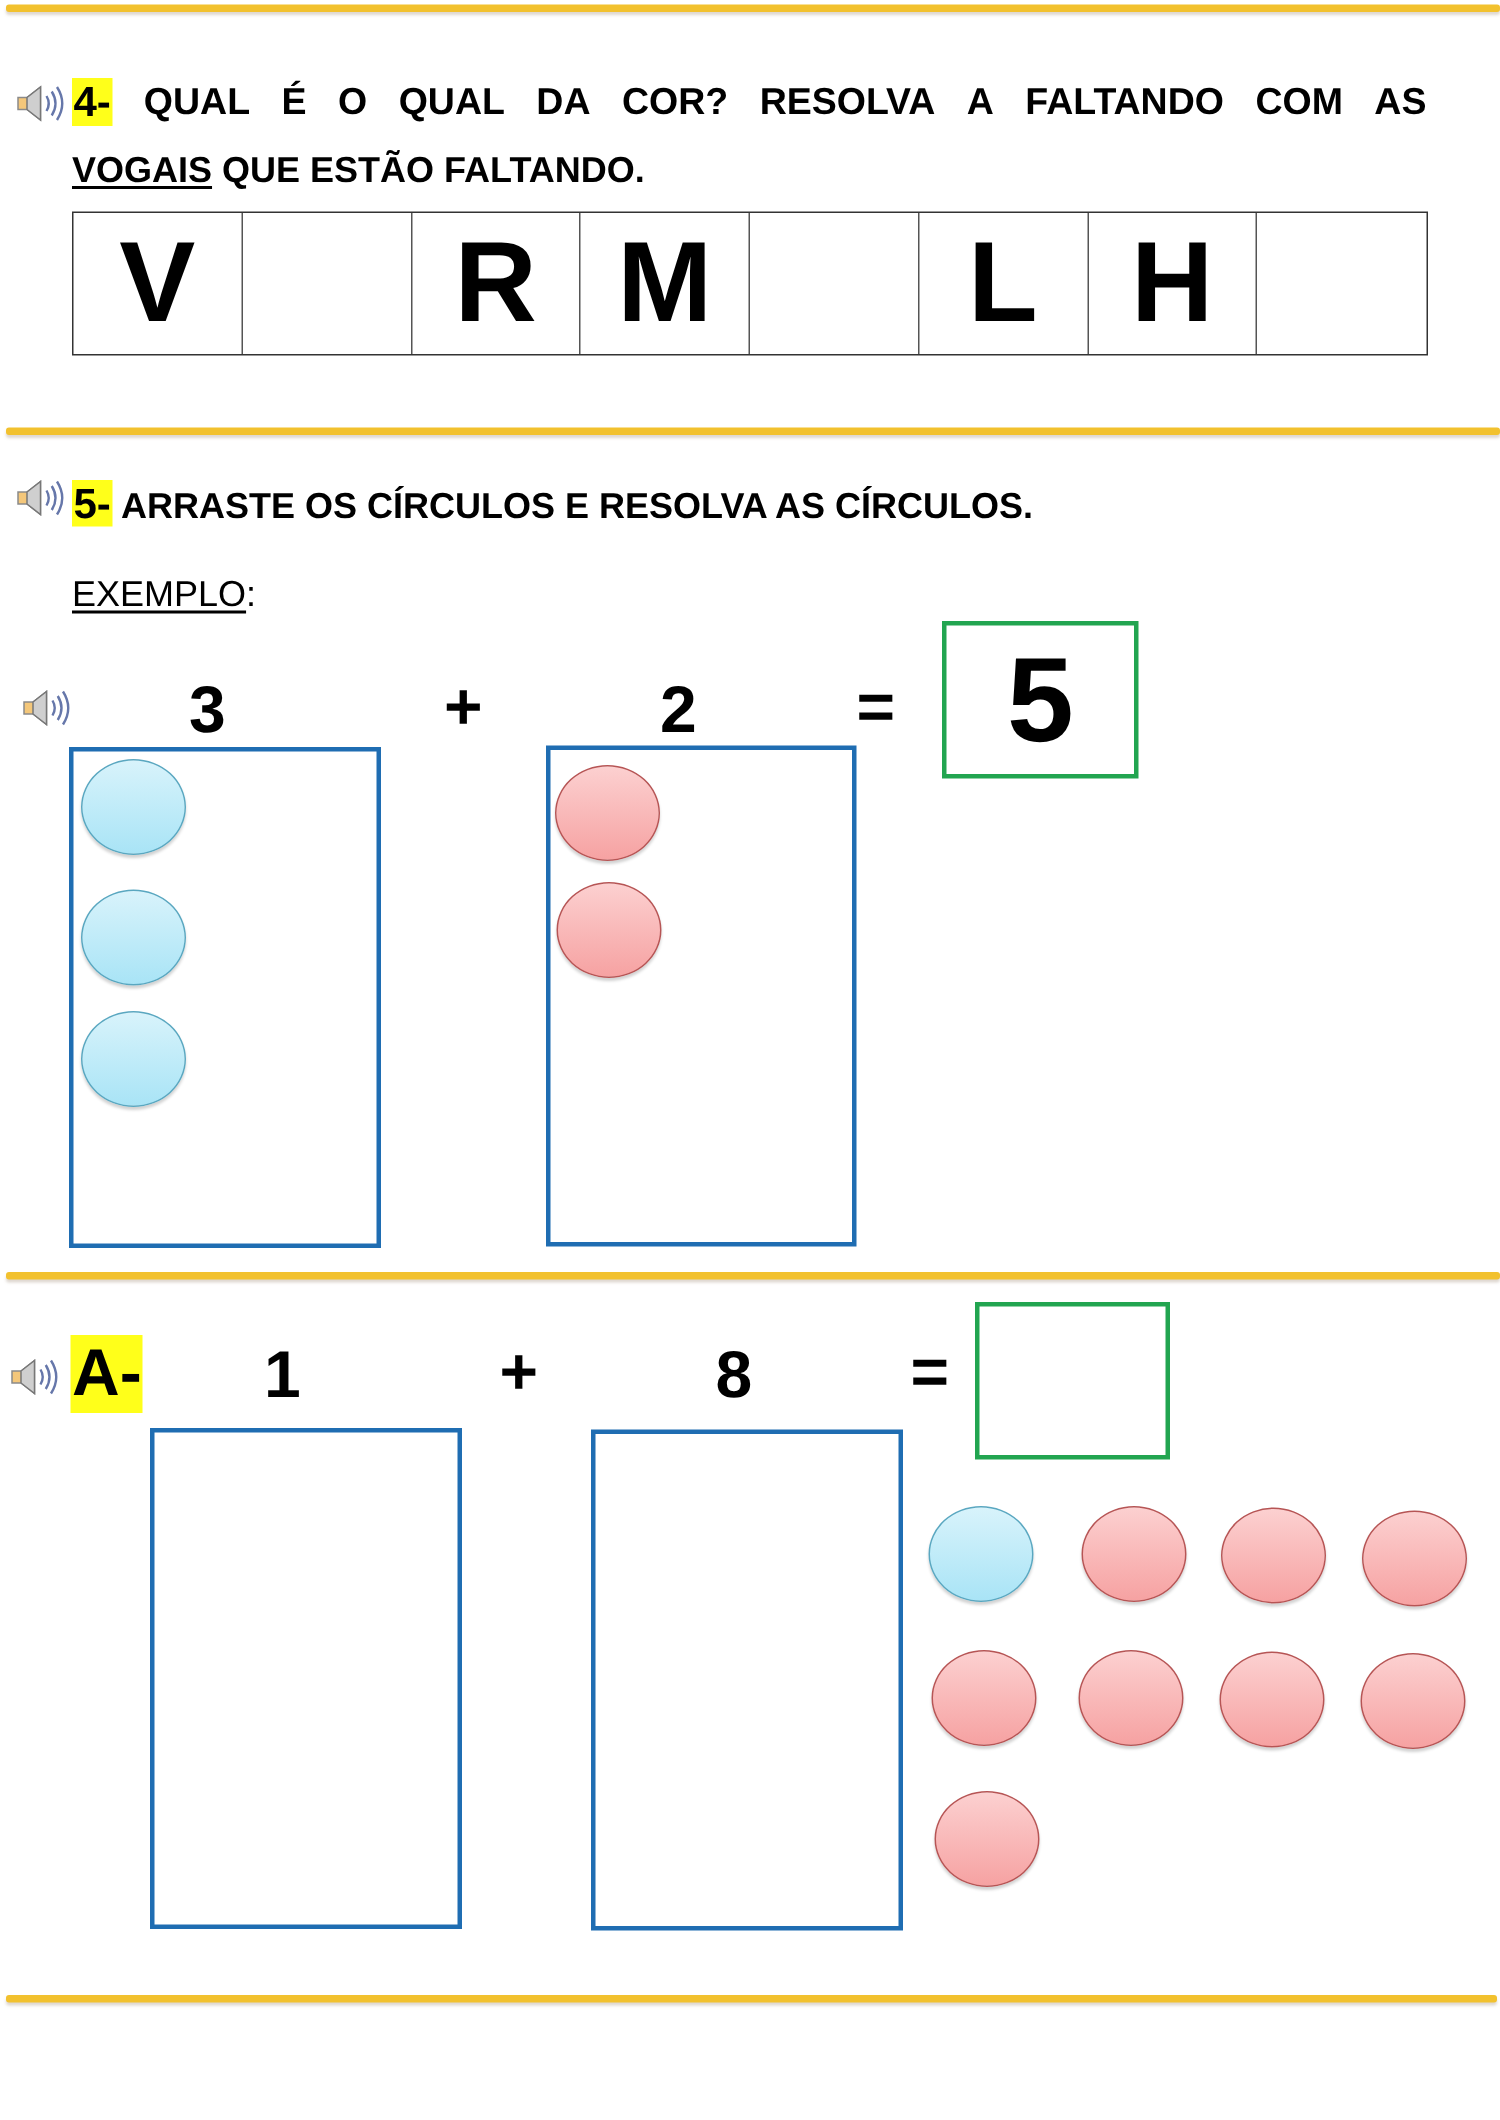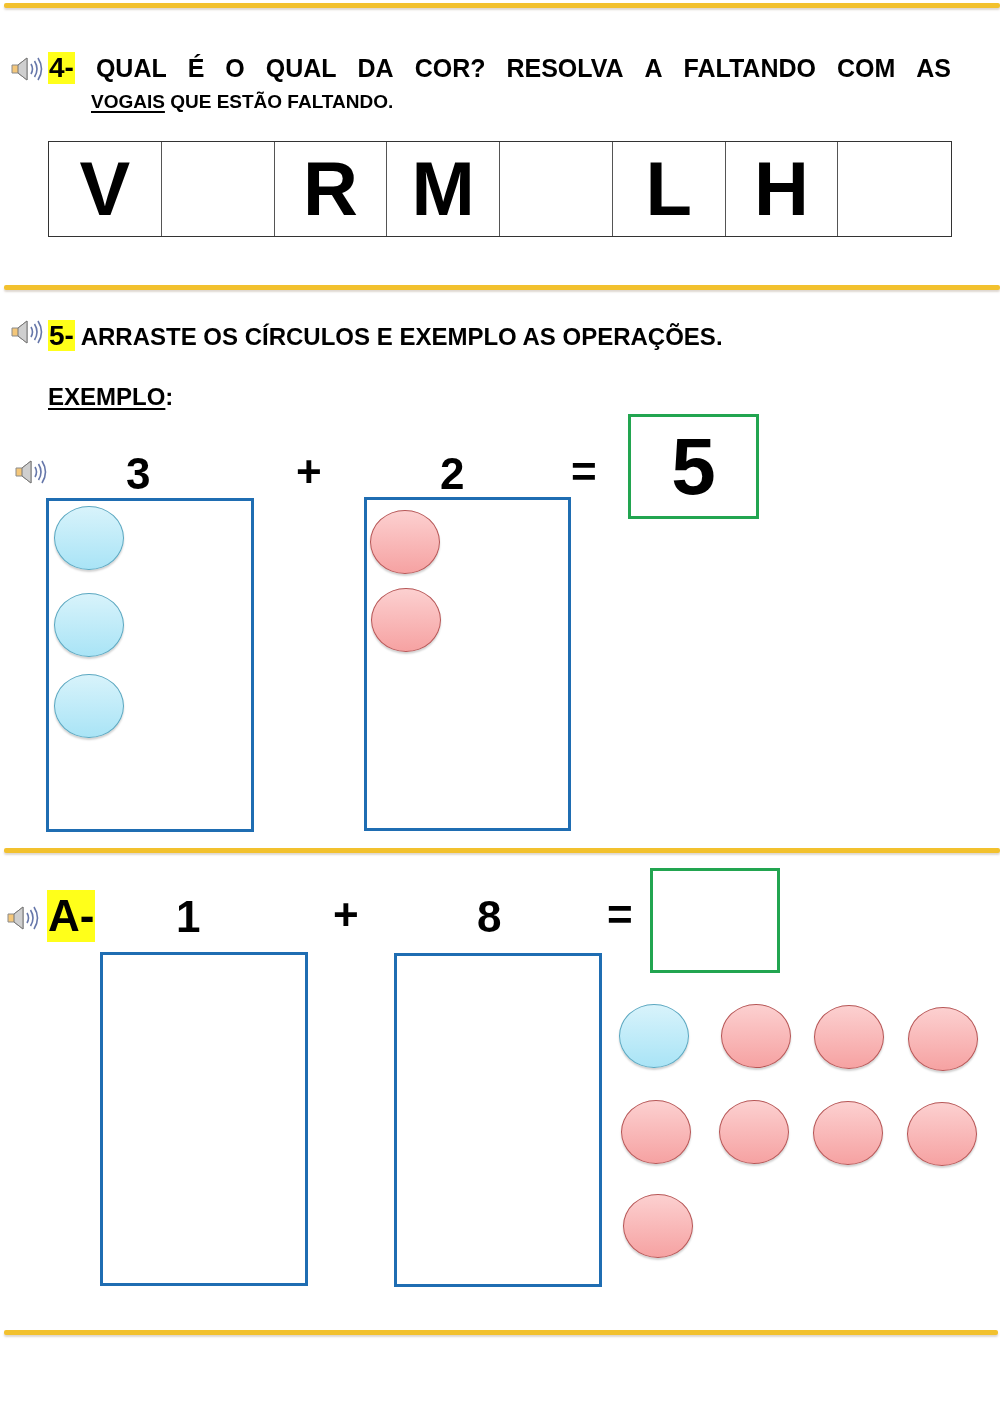--- a/index.html
+++ b/index.html
@@ -10,33 +10,33 @@
       box-shadow: 0 2px 2px rgba(160,140,120,0.35); border-radius: 2px; }
 
     .speaker { position: absolute; width: 34px; height: 26px; cursor: pointer; }
     .speaker svg { width: 100%; height: 100%; display: block; }
 
     .hl { background: #ffff1a; padding: 0 1px; }
 
     .q-title { position: absolute; font-weight: bold; font-size: 25px; line-height: 32px; }
     .q4-line1 { left: 48px; top: 52px; width: 903px; display: flex; justify-content: space-between; }
     .q4-line1 span.word { display: inline-block; }
-    .q4-line2 { left: 48px; top: 86px; font-size: 19px; margin-left: 43px; }
+    .q4-line2 { left: 48px; top: 98px; font-size: 24px; }
     .u { text-decoration: underline; text-decoration-thickness: 2px; text-underline-offset: 3px; }
 
     .letter-grid { position: absolute; left: 48px; top: 141px; width: 904px; height: 96px;
       display: grid; grid-template-columns: repeat(8, 1fr); border: 1.5px solid #333; }
     .letter-cell { border-right: 1.5px solid #555; display: flex; align-items: center; justify-content: center;
       font-weight: bold; font-size: 76px; line-height: 1; }
     .letter-cell:last-child { border-right: none; }
     .letter-cell.blank { cursor: text; }
 
     .q5-title { left: 48px; top: 320px; font-size: 24px; }
     .q5-title .num { font-size: 28px; }
-    .example { position: absolute; left: 48px; top: 383px; font-weight: bold; font-size: 24px; }
+    .example { position: absolute; left: 48px; top: 383px; font-weight: normal; font-size: 24px; }
 
     .op { position: absolute; font-weight: bold; font-size: 44px; line-height: 1; }
     .answer-box { position: absolute; border: 3px solid #22a550; display: flex; align-items: center; justify-content: center;
       font-weight: bold; font-size: 80px; }
     .count-box { position: absolute; border: 3px solid #1f6db2; }
 
     .circle { position: absolute; width: 70px; height: 64px; border-radius: 50%; cursor: grab; }
     .circle.blue { background: linear-gradient(#d8f3fb, #a9e4f6); border: 1.5px solid #5aa7c0;
       box-shadow: 0 2px 2px rgba(0,0,0,0.18); }
     .circle.red { background: linear-gradient(#fcd0d0, #f6a2a2); border: 1.5px solid #b65555;
@@ -90,21 +90,21 @@
 
 <div class="speaker" style="left:10px; top:319px;">
   <svg viewBox="0 0 34 26">
       <path d="M2 9 h6 l9 -7 v22 l-9 -7 h-6 z" fill="#f4c77a" stroke="#8a8a8a" stroke-width="1"></path>
       <path d="M8 9 l9 -7 v22 l-9 -7 z" fill="#cfcfcf" stroke="#777" stroke-width="1"></path>
       <path d="M21 8 q3 5 0 10" fill="none" stroke="#6677aa" stroke-width="1.6"></path>
       <path d="M24.5 5 q5 8 0 16" fill="none" stroke="#6677aa" stroke-width="1.6"></path>
       <path d="M28 2 q7 11 0 22" fill="none" stroke="#6677aa" stroke-width="1.6"></path>
     </svg>
 </div>
-<div class="q-title q5-title"><span class="hl num">5-</span><span style="white-space:pre;"> ARRASTE OS CÍRCULOS E EXEMPLO AS OPERAÇÕES.</span></div>
+<div class="q-title q5-title"><span class="hl num">5-</span><span style="white-space:pre;"> ARRASTE OS CÍRCULOS E RESOLVA AS CÍRCULOS.</span></div>
 <div class="example"><span class="u">EXEMPLO</span><span>:</span></div>
 
 <div class="speaker" style="left:14px; top:459px;">
   <svg viewBox="0 0 34 26">
       <path d="M2 9 h6 l9 -7 v22 l-9 -7 h-6 z" fill="#f4c77a" stroke="#8a8a8a" stroke-width="1"></path>
       <path d="M8 9 l9 -7 v22 l-9 -7 z" fill="#cfcfcf" stroke="#777" stroke-width="1"></path>
       <path d="M21 8 q3 5 0 10" fill="none" stroke="#6677aa" stroke-width="1.6"></path>
       <path d="M24.5 5 q5 8 0 16" fill="none" stroke="#6677aa" stroke-width="1.6"></path>
       <path d="M28 2 q7 11 0 22" fill="none" stroke="#6677aa" stroke-width="1.6"></path>
     </svg>

